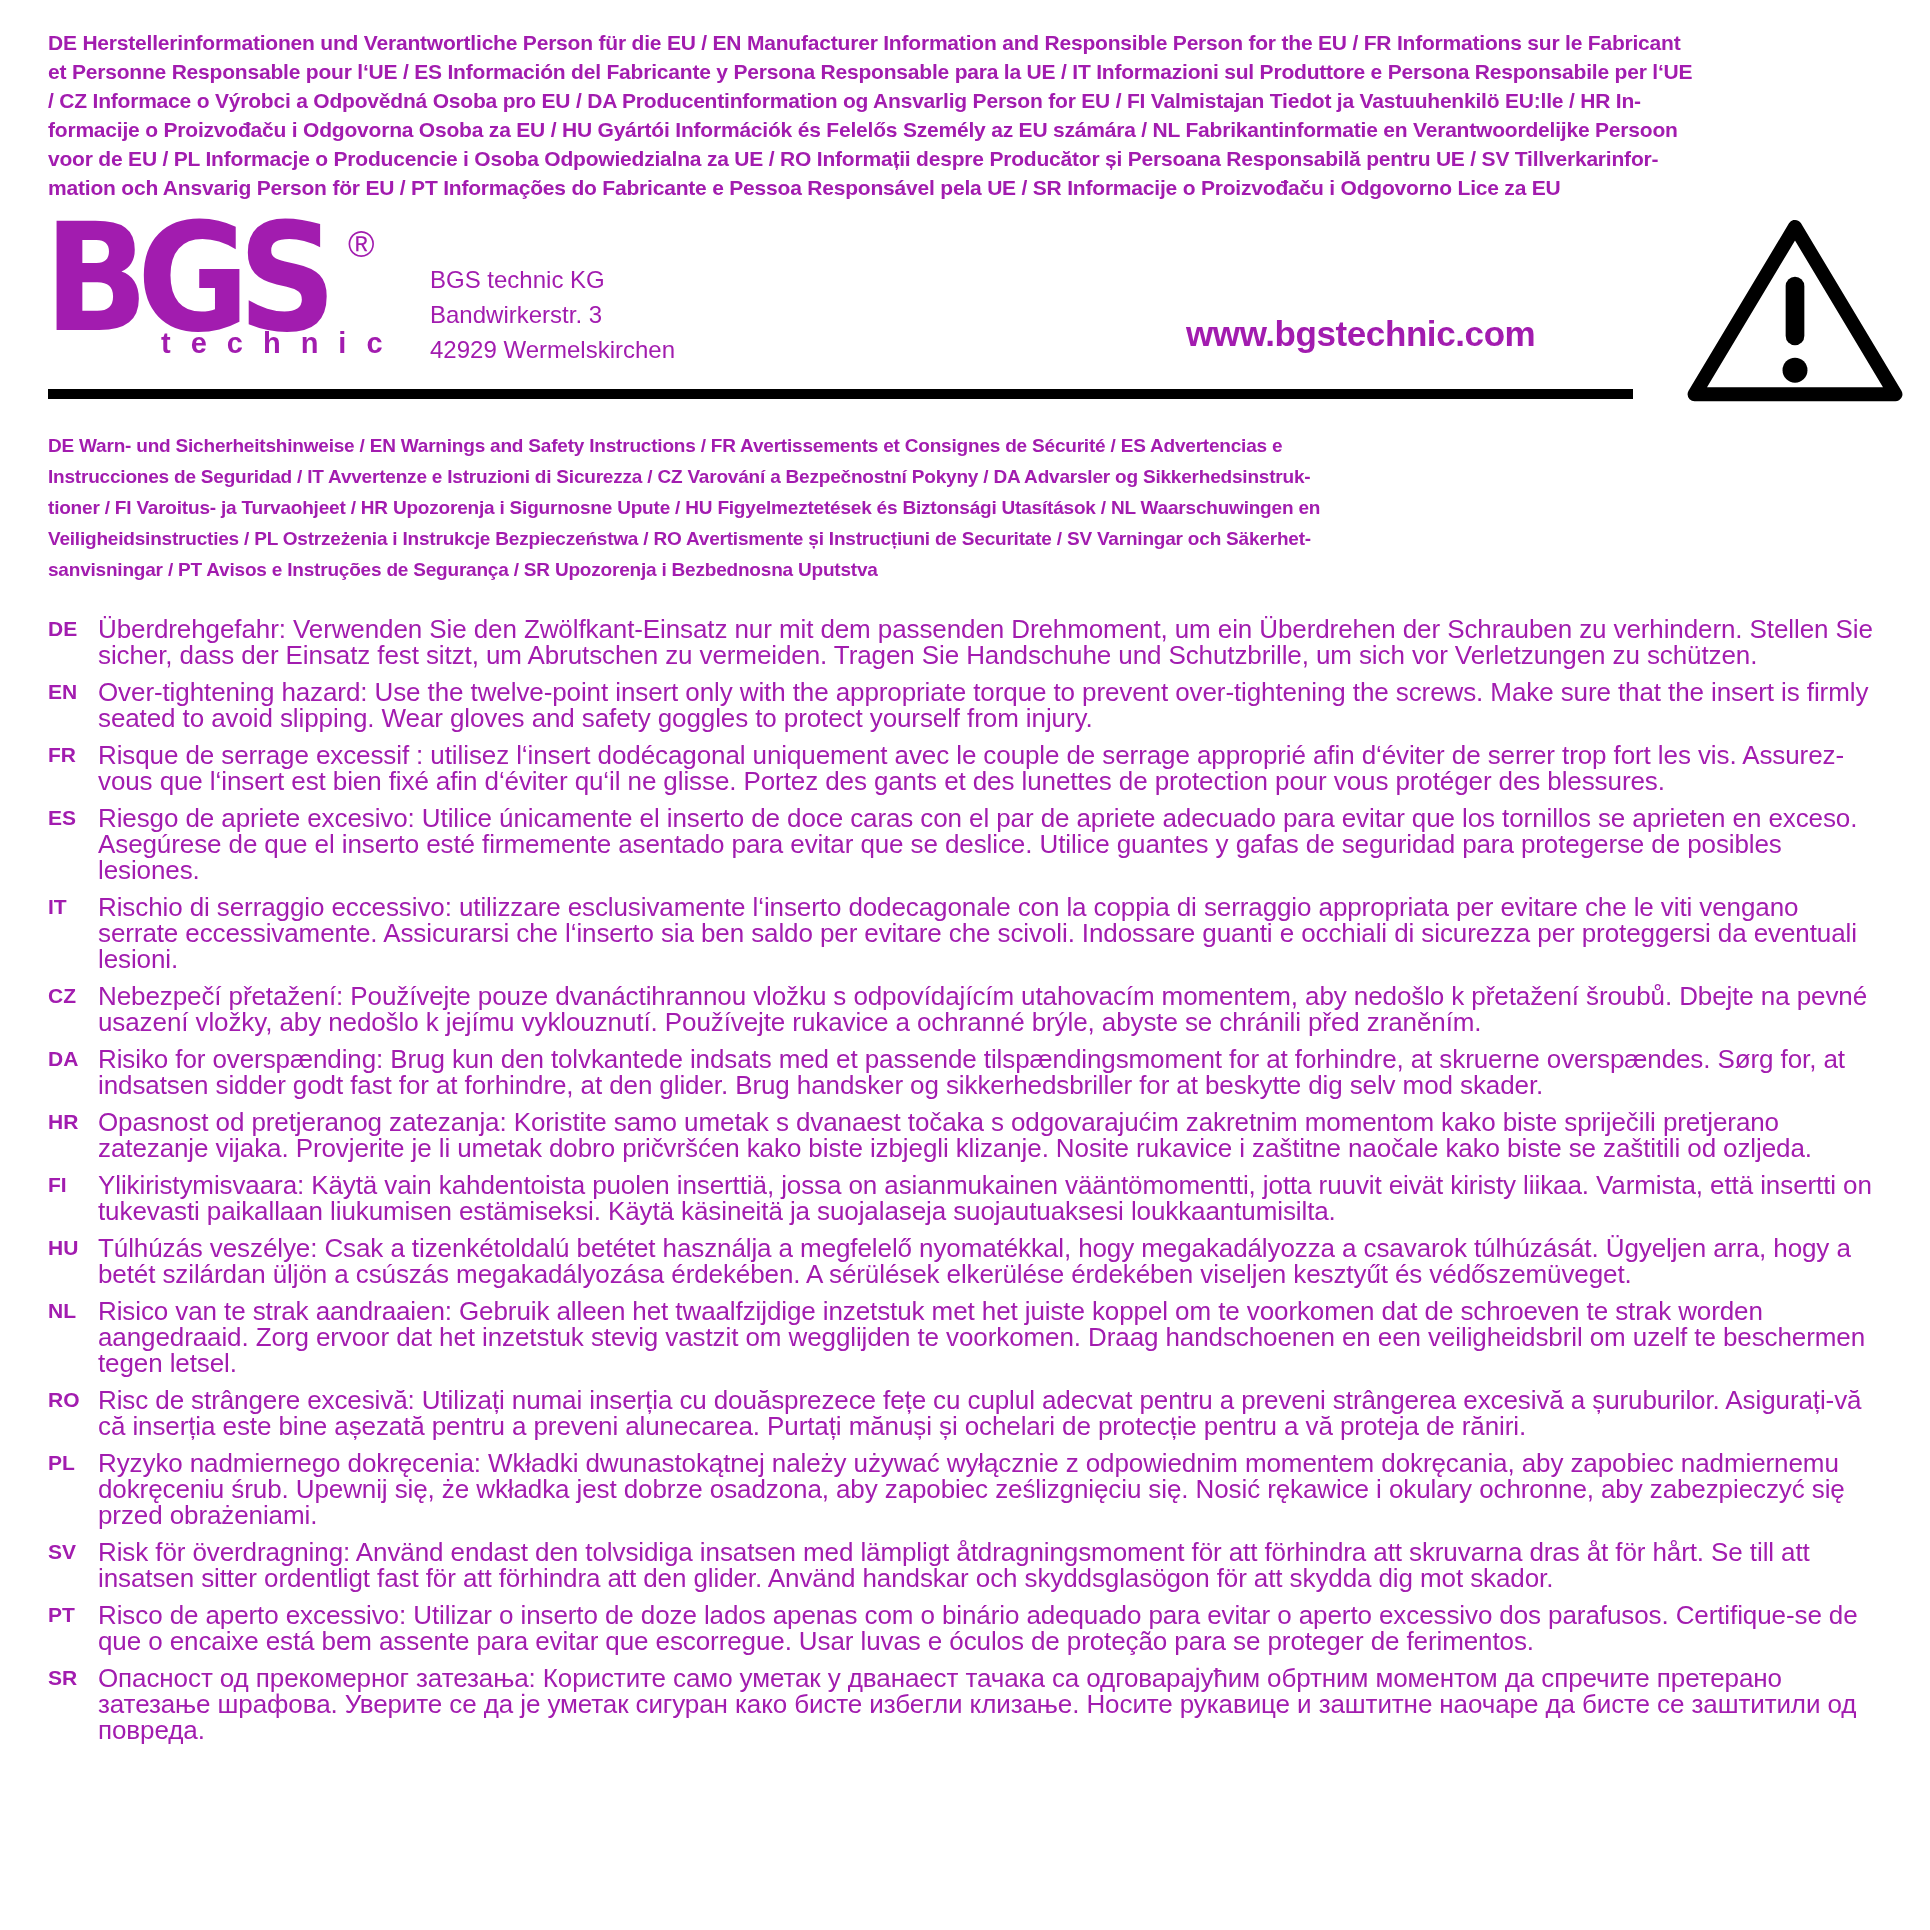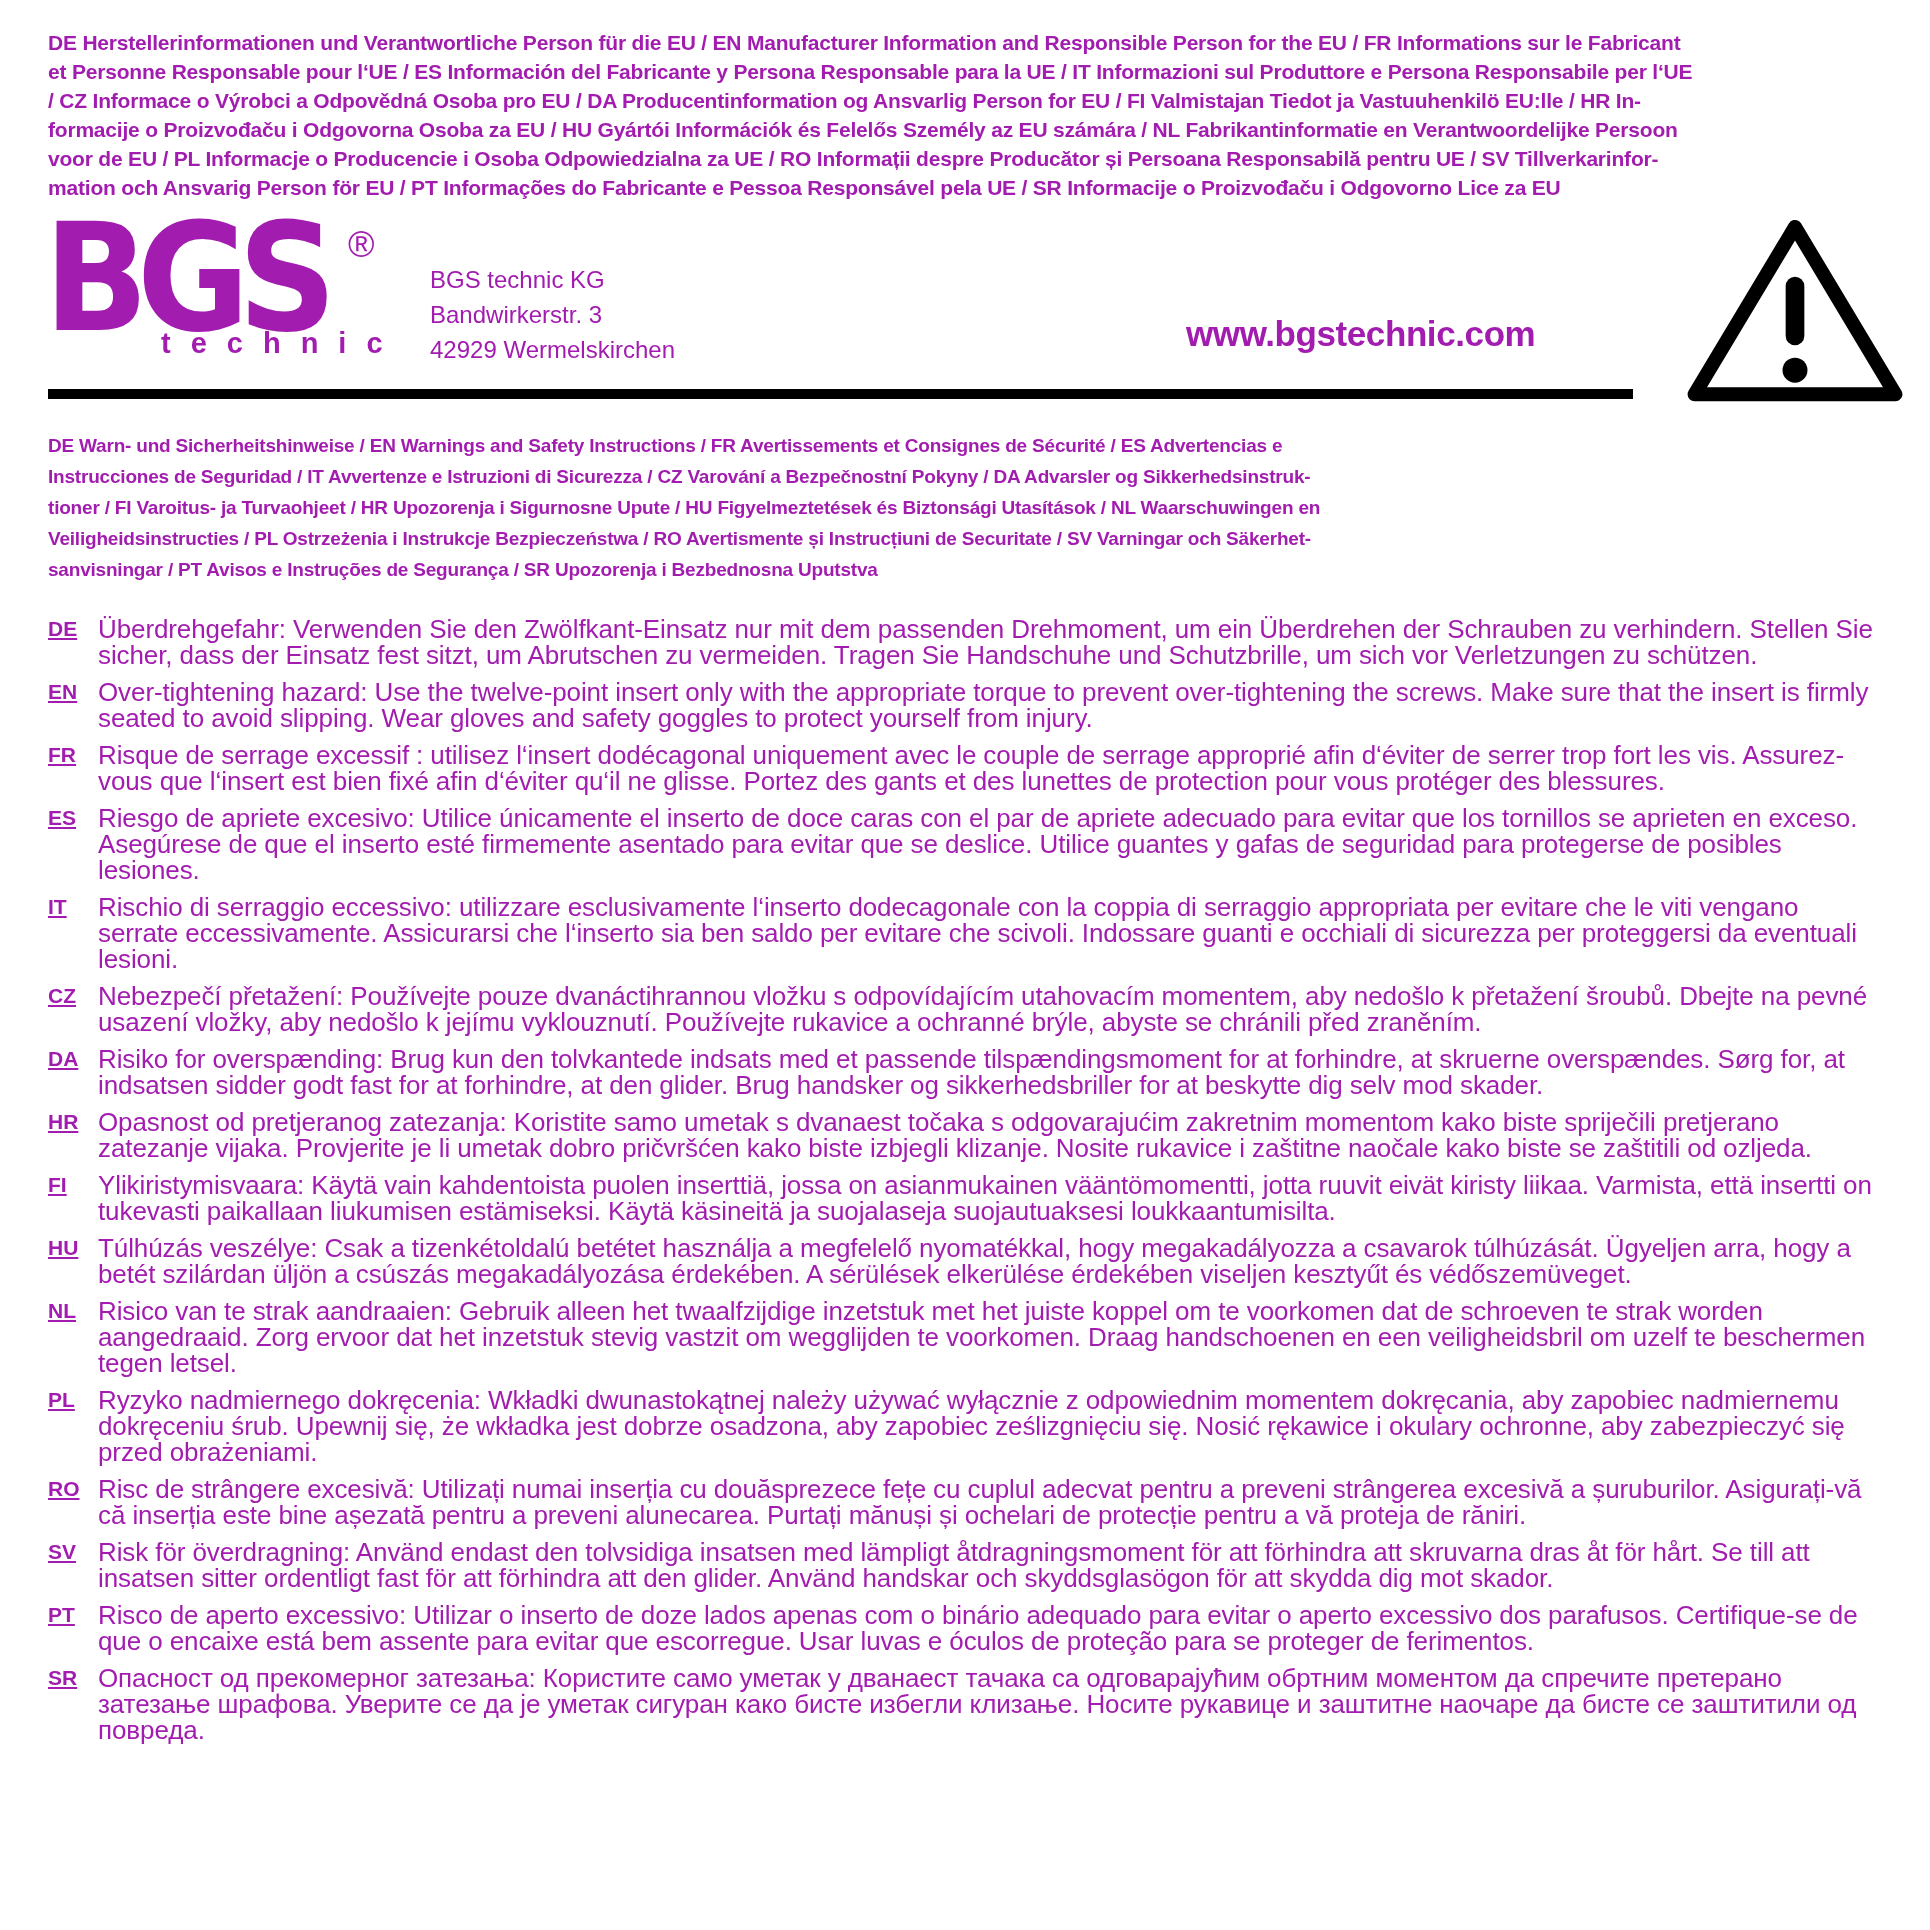--- a/index.html
+++ b/index.html
@@ -91,21 +91,20 @@
     position: absolute;
     left: 48px; top: 616px;
     width: 1837px;
   }
   .warn-item { display: flex; align-items: flex-start; margin-bottom: 11px; }
   .warn-lang {
     flex: 0 0 50px;
     font-weight: bold;
     font-size: 21px;
     line-height: 26px;
-    text-decoration: underline;
   }
   .warn-text {
     width: 1785px;
     font-size: 26px;
     line-height: 26px;
     letter-spacing: -0.1px;
   }
 </style>
 </head>
 <body>
@@ -190,28 +189,28 @@
     </div>
     <div class="warn-item">
       <span class="warn-lang">HU</span>
       <div class="warn-text">Túlhúzás veszélye: Csak a tizenkétoldalú betétet használja a megfelelő nyomatékkal, hogy megakadályozza a csavarok túlhúzását. Ügyeljen arra, hogy a betét szilárdan üljön a csúszás megakadályozása érdekében. A sérülések elkerülése érdekében viseljen kesztyűt és védőszemüveget.</div>
     </div>
     <div class="warn-item">
       <span class="warn-lang">NL</span>
       <div class="warn-text">Risico van te strak aandraaien: Gebruik alleen het twaalfzijdige inzetstuk met het juiste koppel om te voorkomen dat de schroeven te strak worden aangedraaid. Zorg ervoor dat het inzetstuk stevig vastzit om wegglijden te voorkomen. Draag handschoenen en een veiligheidsbril om uzelf te beschermen tegen letsel.</div>
     </div>
     <div class="warn-item">
+      <span class="warn-lang">RO</span>
+      <div class="warn-text">Risc de strângere excesivă: Utilizați numai inserția cu douăsprezece fețe cu cuplul adecvat pentru a preveni strângerea excesivă a șuruburilor. Asigurați-vă că inserția este bine așezată pentru a preveni alunecarea. Purtați mănuși și ochelari de protecție pentru a vă proteja de răniri.</div>
+    </div>
+    <div class="warn-item">
       <span class="warn-lang">PL</span>
       <div class="warn-text">Ryzyko nadmiernego dokręcenia: Wkładki dwunastokątnej należy używać wyłącznie z odpowiednim momentem dokręcania, aby zapobiec nadmiernemu dokręceniu śrub. Upewnij się, że wkładka jest dobrze osadzona, aby zapobiec ześlizgnięciu się. Nosić rękawice i okulary ochronne, aby zabezpieczyć się przed obrażeniami.</div>
     </div>
     <div class="warn-item">
-      <span class="warn-lang">RO</span>
-      <div class="warn-text">Risc de strângere excesivă: Utilizați numai inserția cu douăsprezece fețe cu cuplul adecvat pentru a preveni strângerea excesivă a șuruburilor. Asigurați-vă că inserția este bine așezată pentru a preveni alunecarea. Purtați mănuși și ochelari de protecție pentru a vă proteja de răniri.</div>
-    </div>
-    <div class="warn-item">
       <span class="warn-lang">SV</span>
       <div class="warn-text">Risk för överdragning: Använd endast den tolvsidiga insatsen med lämpligt åtdragningsmoment för att förhindra att skruvarna dras åt för hårt. Se till att insatsen sitter ordentligt fast för att förhindra att den glider. Använd handskar och skyddsglasögon för att skydda dig mot skador.</div>
     </div>
     <div class="warn-item">
       <span class="warn-lang">PT</span>
       <div class="warn-text">Risco de aperto excessivo: Utilizar o inserto de doze lados apenas com o binário adequado para evitar o aperto excessivo dos parafusos. Certifique-se de que o encaixe está bem assente para evitar que escorregue. Usar luvas e óculos de proteção para se proteger de ferimentos.</div>
     </div>
     <div class="warn-item">
       <span class="warn-lang">SR</span>
       <div class="warn-text">Опасност од прекомерног затезања: Користите само уметак у дванаест тачака са одговарајућим обртним моментом да спречите претерано затезање шрафова. Уверите се да је уметак сигуран како бисте избегли клизање. Носите рукавице и заштитне наочаре да бисте се заштитили од повреда.</div>

